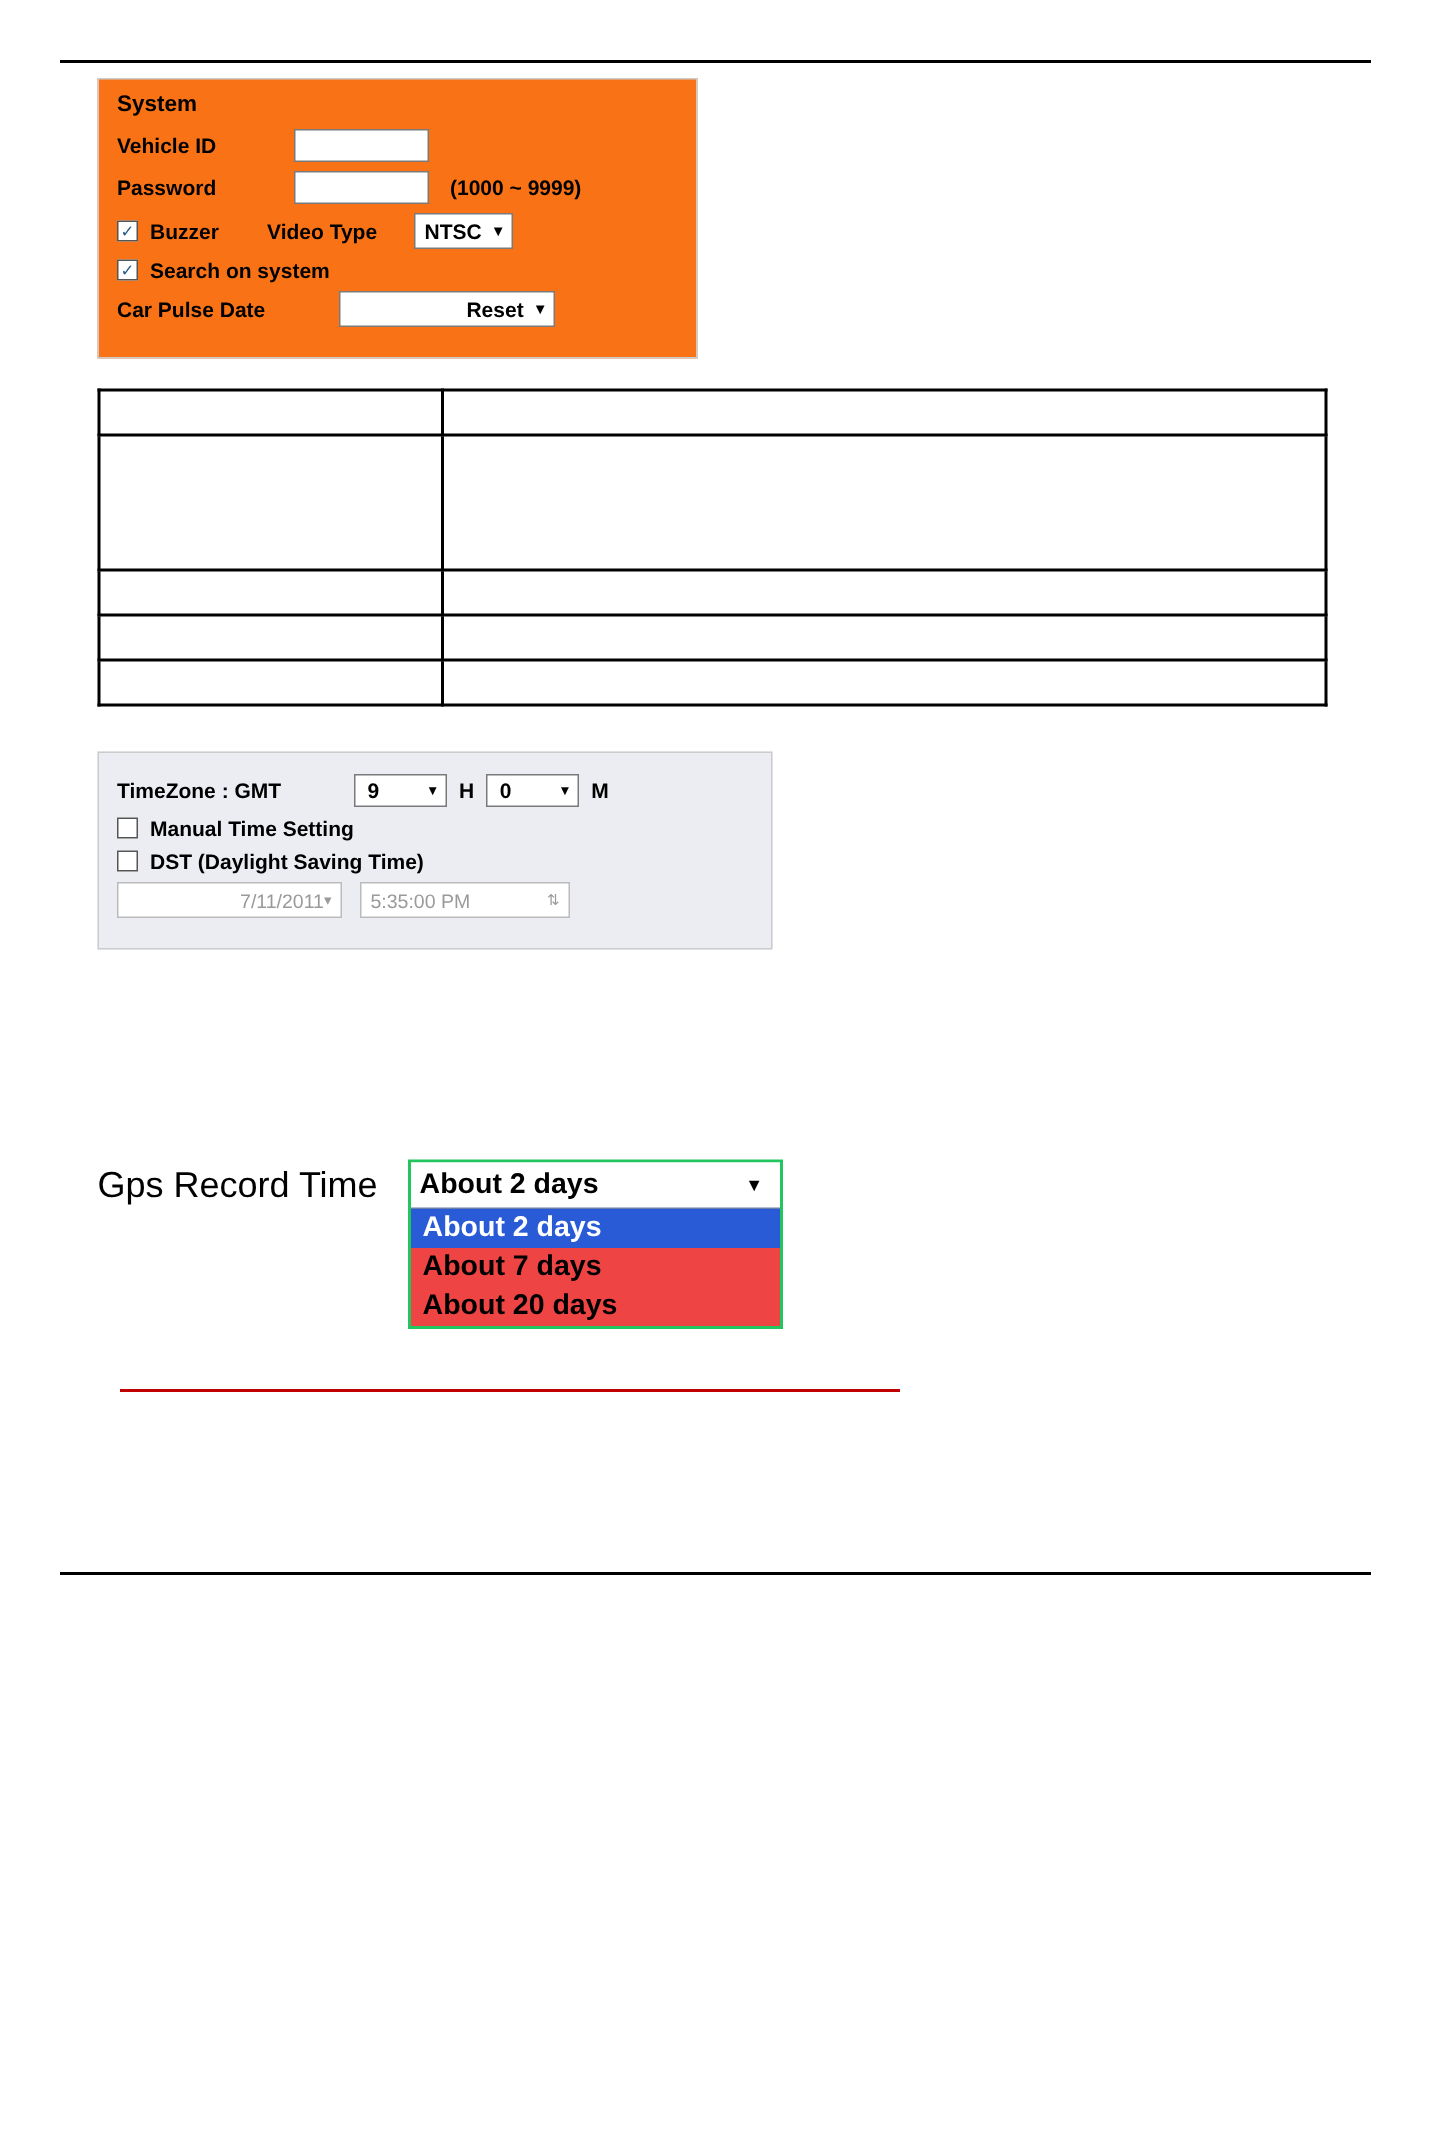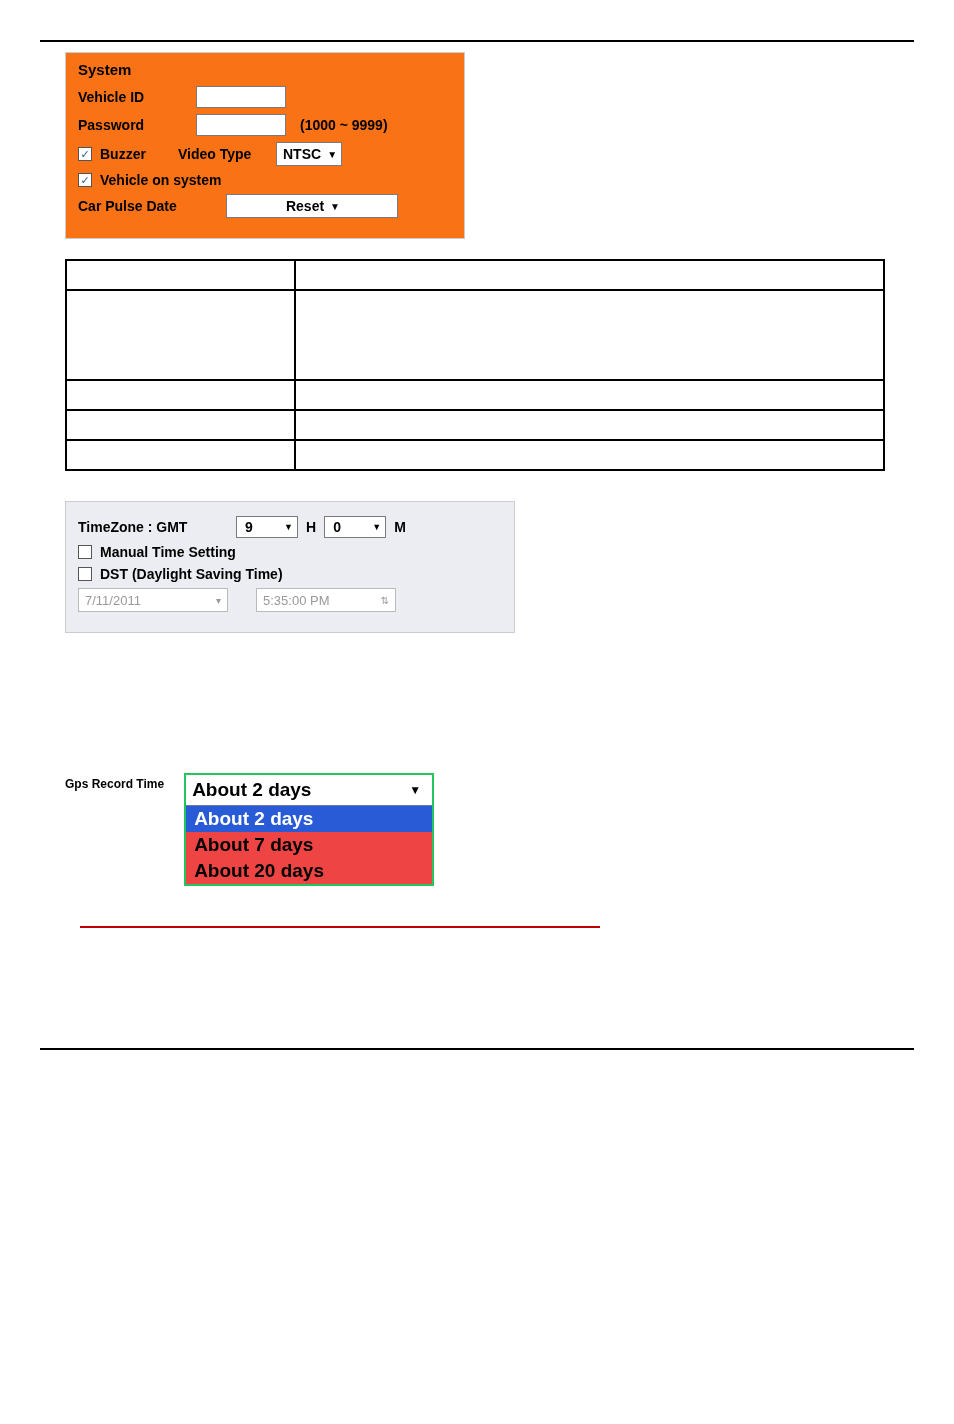--- a/index.html
+++ b/index.html
@@ -133,48 +133,48 @@
   .datebox {
     display: inline-flex;
     align-items: center;
     background: #fff;
     border: 1px solid #bbb;
     height: 24px;
     padding: 0 6px;
     color: #9a9a9a;
     font-weight: normal;
     width: 150px;
-    justify-content: space-between;
+    justify-content: flex-end;
     font-size: 13px;
   }
   .spinbox {
     display: inline-flex;
     align-items: center;
     background: #fff;
     border: 1px solid #bbb;
     height: 24px;
     padding: 0 6px;
     color: #9a9a9a;
     width: 140px;
     justify-content: space-between;
     font-size: 13px;
-    margin-left: 20px;
+    margin-left: 4px;
   }
 
   
   .gpswrap {
     margin-top: 140px;
     margin-left: 25px;
     display: flex;
     align-items: flex-start;
     gap: 20px;
   }
   .gpslabel {
-    font-size: 12px;
-    font-weight: bold;
+    font-size: 24px;
+    font-weight: normal;
     margin-top: 4px;
   }
   .gpsdd {
     width: 250px;
     border: 2px solid #22c55e;
   }
   .gpsdd .sel {
     display: flex;
     justify-content: space-between;
     align-items: center;
@@ -231,26 +231,26 @@
       <span class="sublabel" style="min-width:70px;">Buzzer</span>
       <span class="sublabel" style="min-width:90px;">Video Type</span>
       <span class="combo">
         <span>NTSC</span>
         <span class="arrow">▼</span>
       </span>
     </div>
 
     <div class="row">
       <span class="chk">✓</span>
-      <span class="sublabel">Vehicle on system</span>
+      <span class="sublabel">Search on system</span>
     </div>
 
     <div class="row">
       <span class="lbl" style="min-width:140px;">Car Pulse Date</span>
-      <span class="combo" style="width:172px; justify-content:center;">
+      <span class="combo" style="width:144px; justify-content:flex-end;">
         <span>Reset</span>
         <span class="arrow">▼</span>
       </span>
     </div>
   </div>
 
   <table class="opts">
     <tbody>
         <tr>
       <td class="left"></td>

